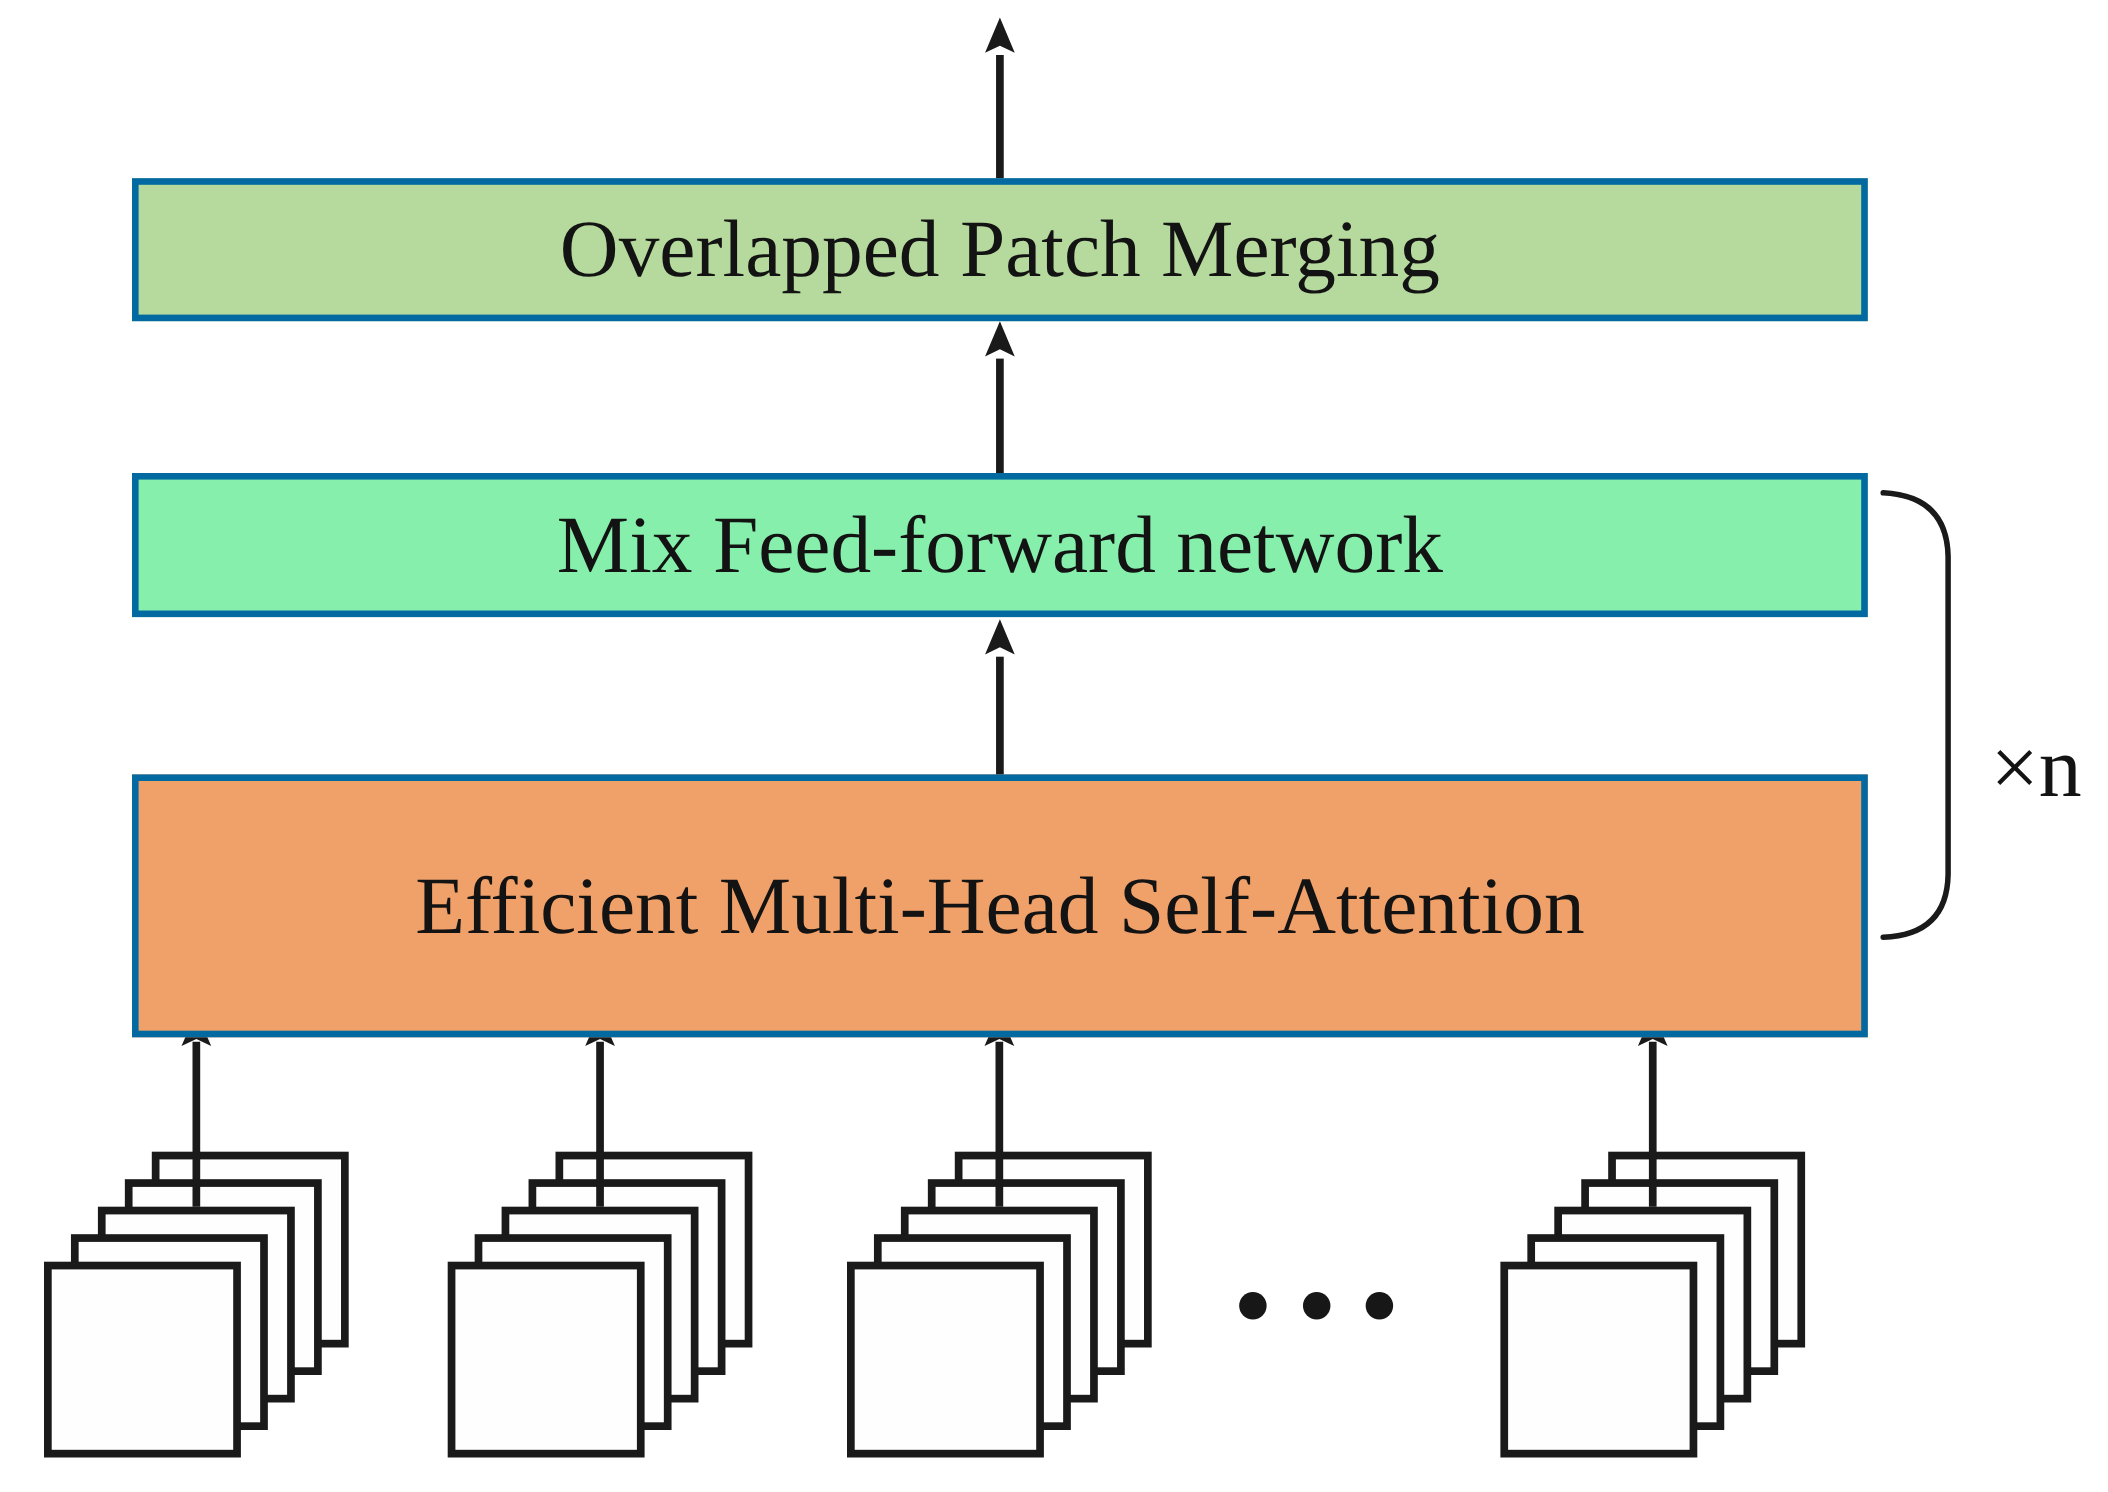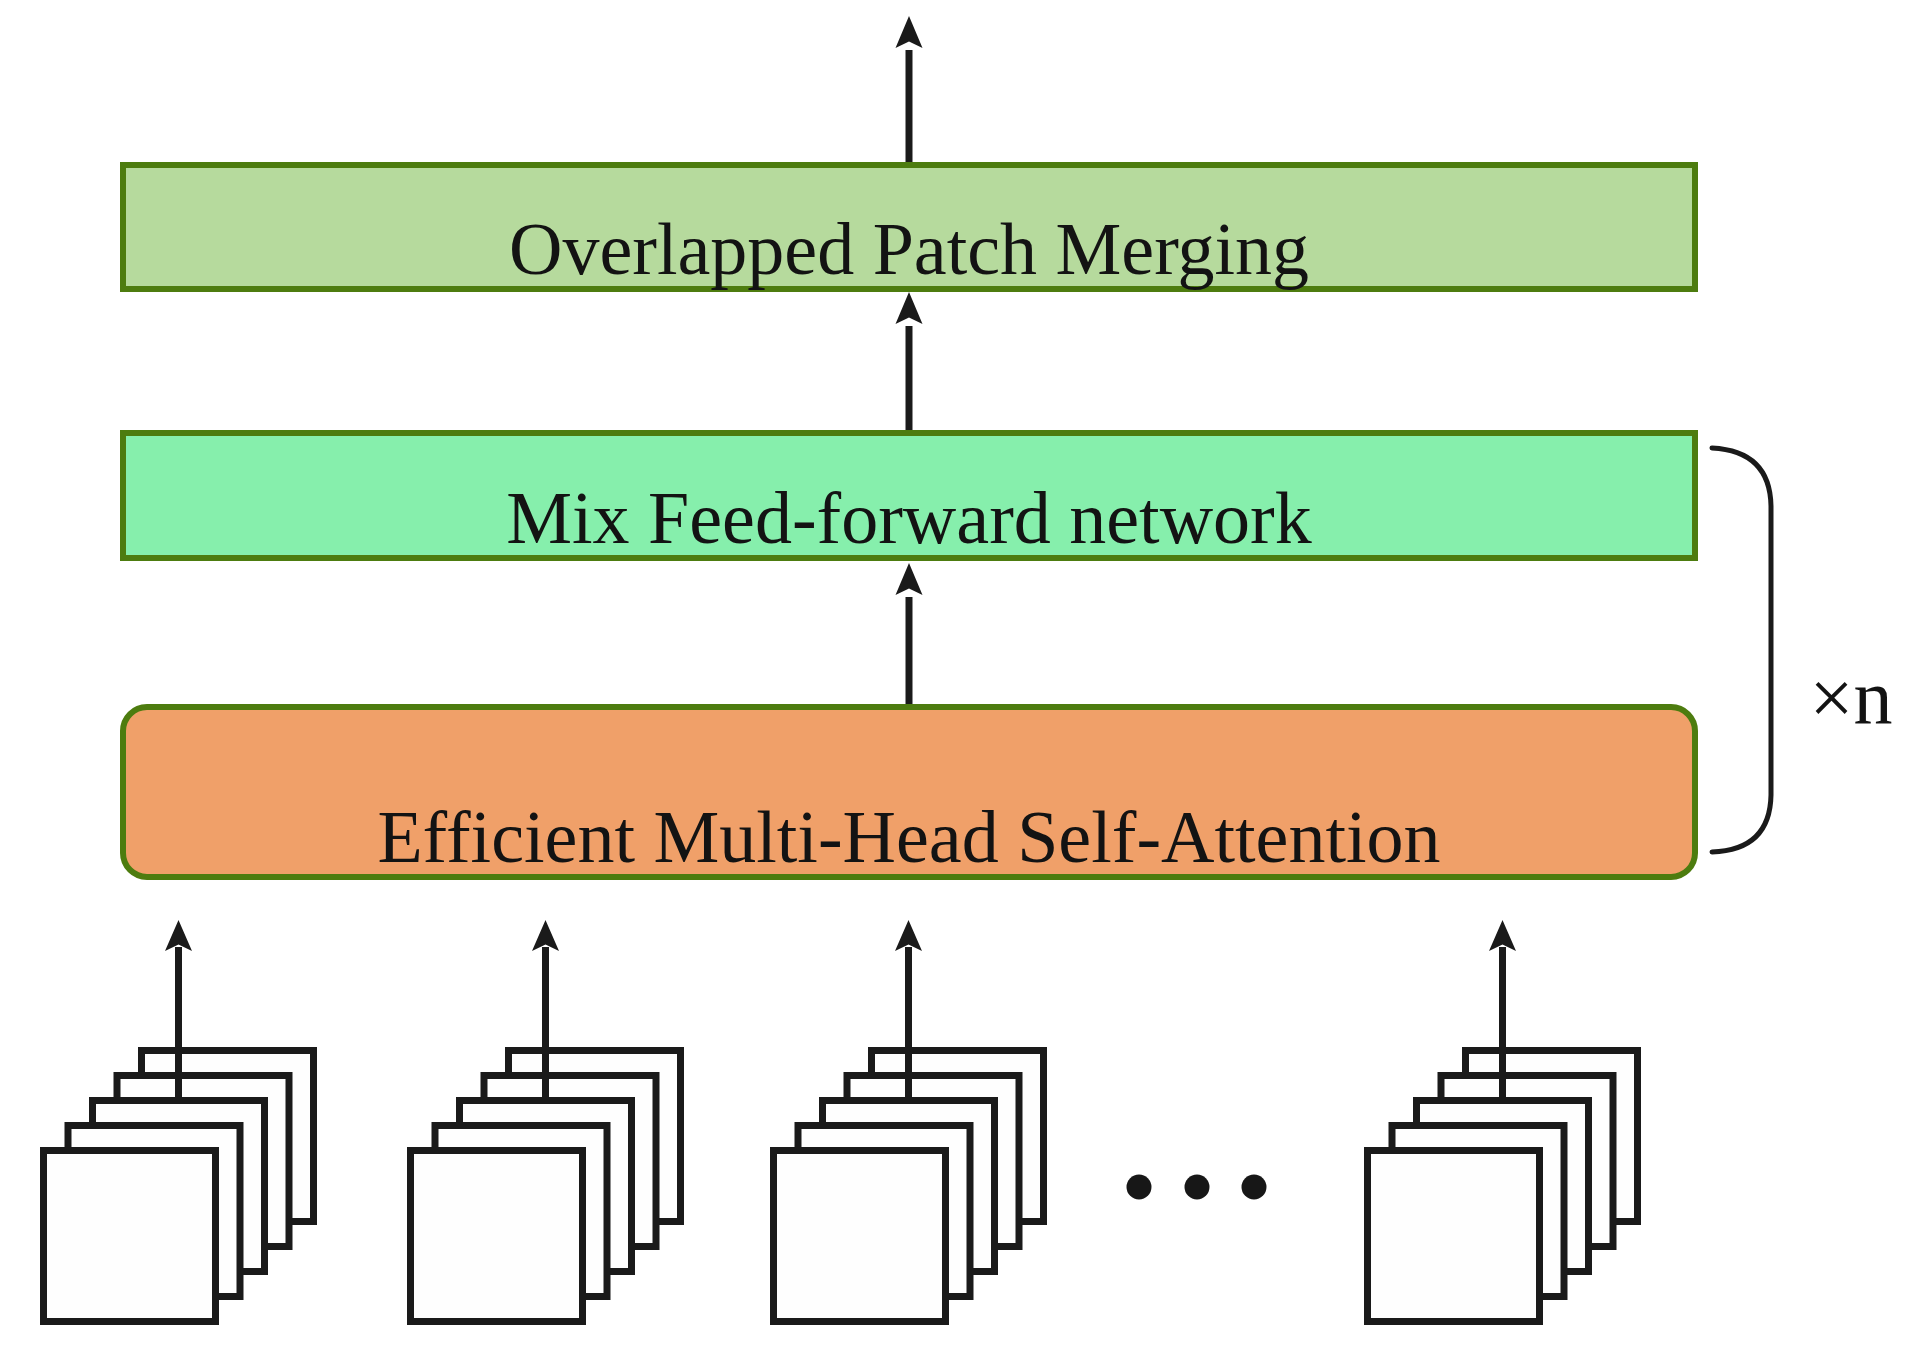--- a/index.html
+++ b/index.html
@@ -15,34 +15,34 @@
   .layer-svg {
     position: absolute;
     left: 0; top: 0;
     width: 1916px; height: 1356px;
   }
   .block {
     position: absolute;
     left: 120px;
     width: 1578px;
     box-sizing: border-box;
-    border: 6px solid #4d7c0f;
+    border: 6px solid #0369a1;
     display: flex;
-    align-items: flex-end;
+    align-items: center;
     justify-content: center;
   }
   .block span {
     font-size: 74px;
     line-height: 1;
     white-space: nowrap;
     color: #131313;
   }
   .block-opm   { top: 162px; height: 130px; background: #b6da9d; }
   .block-mffn  { top: 430px; height: 131px; background: #86efac; }
-  .block-emhsa { top: 704px; height: 176px; background: #f0a069; border-radius: 27px; }
+  .block-emhsa { top: 704px; height: 239px; background: #f0a069; }
   .repeat-label {
     position: absolute;
     left: 1851px;
     top: 698px;
     transform: translate(-50%, -50%);
     font-size: 78px;
     line-height: 1;
     white-space: nowrap;
     color: #131313;
   }

